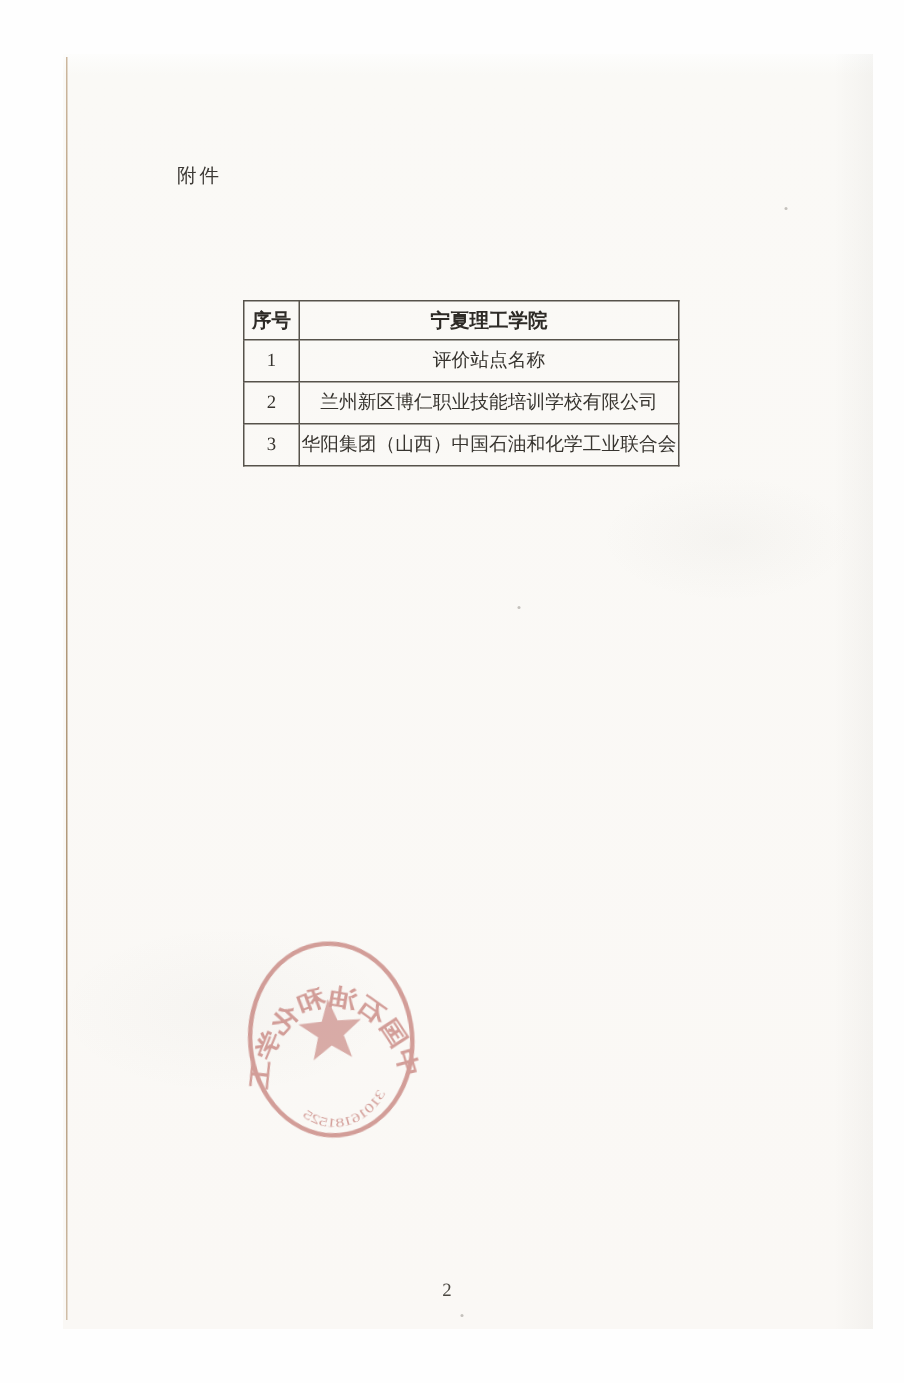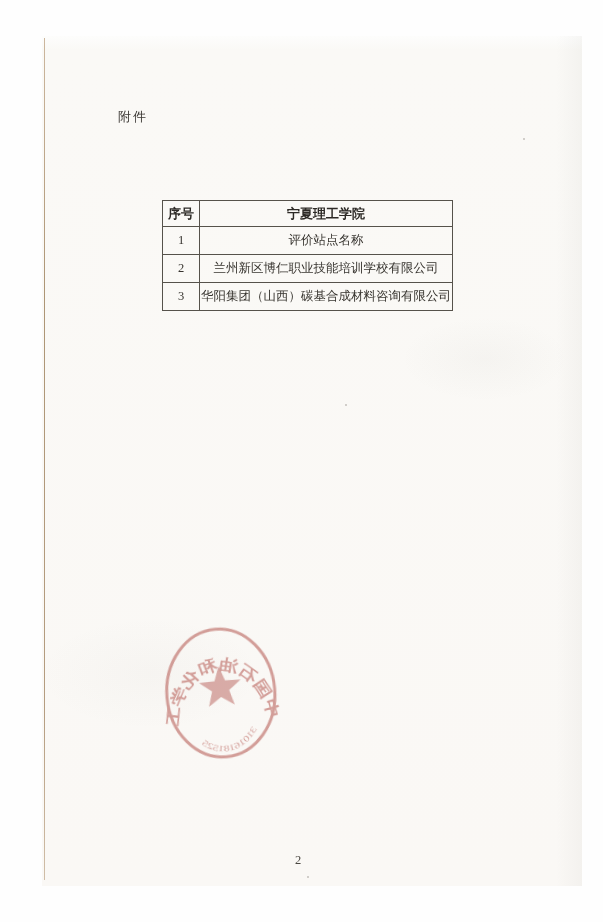--- a/index.html
+++ b/index.html
@@ -123,21 +123,21 @@
       <tr>
         <td class="col-no">1</td>
         <td>评价站点名称</td>
       </tr>
       <tr>
         <td class="col-no">2</td>
         <td>兰州新区博仁职业技能培训学校有限公司</td>
       </tr>
       <tr>
         <td class="col-no">3</td>
-        <td>华阳集团（山西）碳基合成材料咨询有限公司</td>
+        <td>华阳集团（山西）中国石油和化学工业联合会</td>
       </tr>
     </tbody>
       </table>
 
     <svg class="seal" viewBox="0 0 126 146">
       <g transform="translate(126,0) scale(-1,1)">
         <defs>
           <path id="sealArcPath" d="M 18,104 A 45,56 0 1 1 108,104" fill="none"></path>
           <path id="sealDigitsPath" d="M 29,108 A 42,52 0 0 0 97,108" fill="none"></path>
         </defs>

